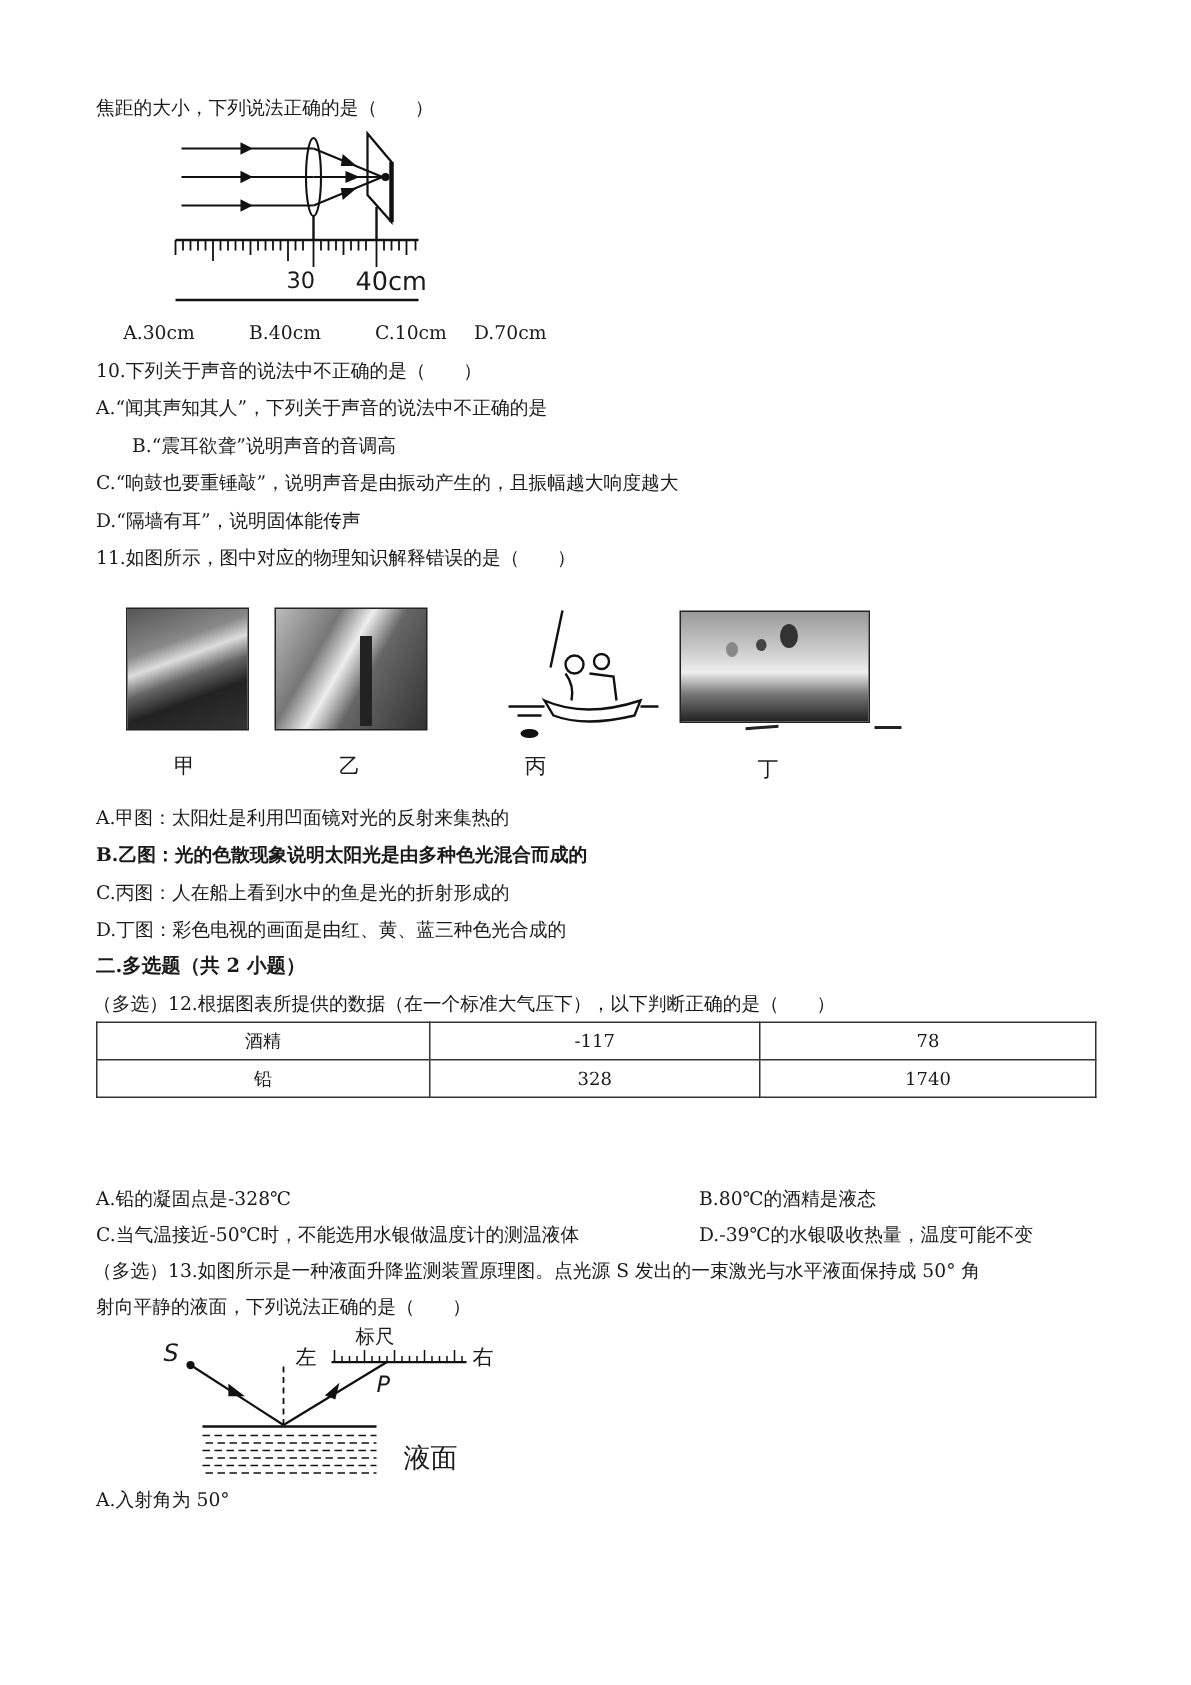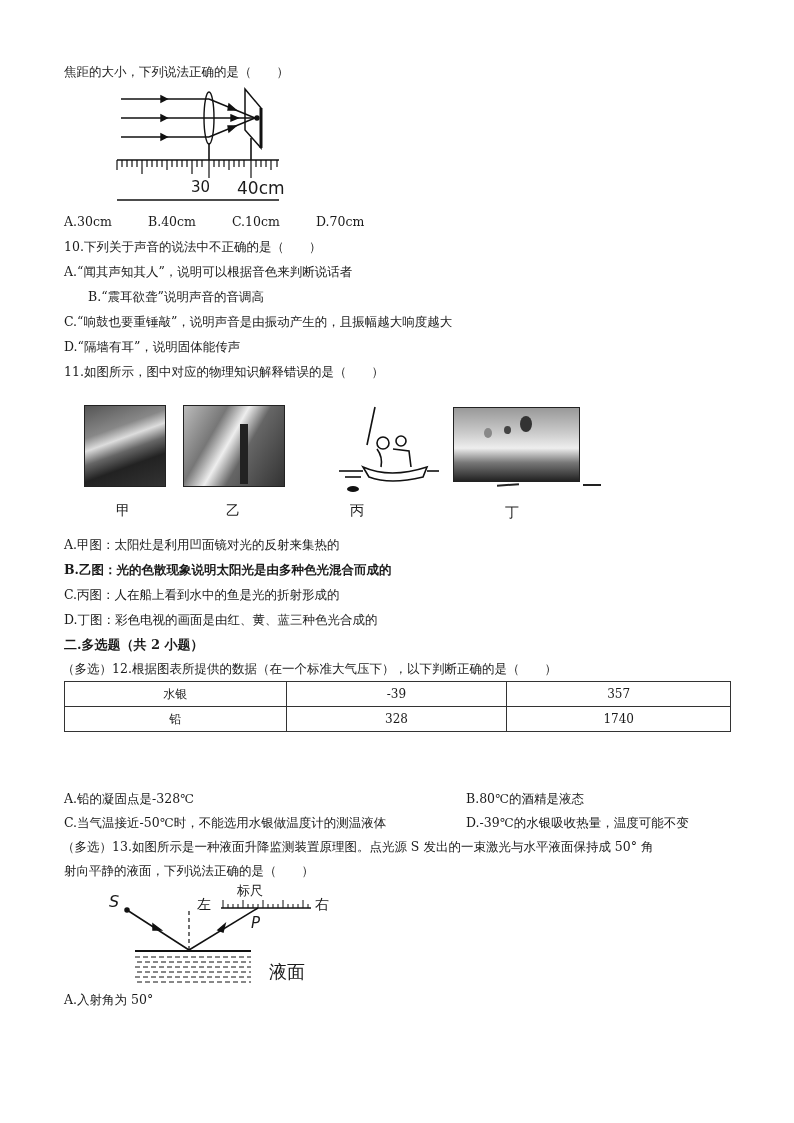--- a/index.html
+++ b/index.html
@@ -1,20 +1,20 @@
 <!DOCTYPE html>
 <html><head>
 <meta charset="utf-8">
 <style>
   html, body { margin:0; padding:0; background:#ffffff; }
   body { width:794px; height:1123px; position:relative; overflow:hidden;
          font-family:"DejaVu Serif","Liberation Serif",serif; color:#1a1a1a; }
   .line { position:absolute; left:64px; font-size:12.5px; line-height:16px; white-space:nowrap; }
   .heading { font-weight:bold; font-size:13px; }
-  .opts4 { position:absolute; left:64px; font-size:12.5px; white-space:nowrap; }
+  .opts4 { position:absolute; left:64px; font-size:12.5px; white-space:nowrap;text-align:center; }
   .opts4 span { display:inline-block; }
   table.data { position:absolute; left:64px; top:681px; width:667px; border-collapse:collapse;
                font-size:12px; }
   table.data td { border:1px solid #333; height:24px; padding:0; text-align:center; }
   .fig { position:absolute;margin-left:35px; }
   .pic { position:absolute; border:1px solid #222; }
   .caption { position:absolute; font-size:14px; font-family:"DejaVu Serif",serif; }
 </style>
 </head>
 <body>
@@ -89,21 +89,21 @@
   </svg>
   <span style="position:absolute;left:84px;top:92px;font-size:15px;font-family:'DejaVu Sans',sans-serif;">30</span>
   <span style="position:absolute;left:130px;top:92px;font-size:17px;font-family:'DejaVu Sans',sans-serif;">40cm</span>
 </div>
 
 <div class="opts4" style="top:214px;">
   <span style="width:84px;">A.30cm</span><span style="width:84px;">B.40cm</span><span style="width:84px;">C.10cm</span><span>D.70cm</span>
 </div>
 
 <div class="line" style="top:239px;">10.下列关于声音的说法中不正确的是（　　）</div>
-<div class="line" style="top:264px;">A.“闻其声知其人”，说明可以根据音色来判断说话者</div>
+<div class="line" style="top:264px;">A.“闻其声知其人”，下列关于声音的说法中不正确的是</div>
 <div class="line" style="top:289px;margin-left:24px;">B.“震耳欲聋”说明声音的音调高</div>
 <div class="line" style="top:314px;">C.“响鼓也要重锤敲”，说明声音是由振动产生的，且振幅越大响度越大</div>
 <div class="line" style="top:339px;text-align:right;">D.“隔墙有耳”，说明固体能传声</div>
 
 <div class="line" style="top:364px;">11.如图所示，图中对应的物理知识解释错误的是（　　）</div>
 
 <div class="pic" style="left:84px;top:405px;width:80px;height:80px;background:linear-gradient(160deg,#555 0%,#888 30%,#ddd 42%,#666 55%,#222 70%,#333 100%);"></div>
 <div class="pic" style="left:183px;top:405px;width:100px;height:80px;background:linear-gradient(120deg,#bbb 0%,#777 30%,#eee 45%,#666 60%,#333 100%);">
   <div style="position:absolute;left:56px;top:18px;width:8px;height:60px;background:#222;"></div>
 </div>
@@ -147,23 +147,23 @@
 <div class="line" style="top:661px;left:62px;">（多选）12.根据图表所提供的数据（在一个标准大气压下），以下判断正确的是（　　）</div>
 
 <table class="data">
   <colgroup>
       <col style="width:222px">
       <col style="width:221px">
       <col style="width:224px">
     </colgroup>
   <tbody>
   <tr>
-    <td>水银</td>
-    <td>-39</td>
-    <td>357</td>
+    <td>酒精</td>
+    <td>-117</td>
+    <td>78</td>
   </tr>
   <tr>
     <td>铅</td>
     <td>328</td>
     <td>1740</td>
   </tr>
 </tbody>
   </table>
 
 <div class="line" style="top:791px;">A.铅的凝固点是-328℃</div>

